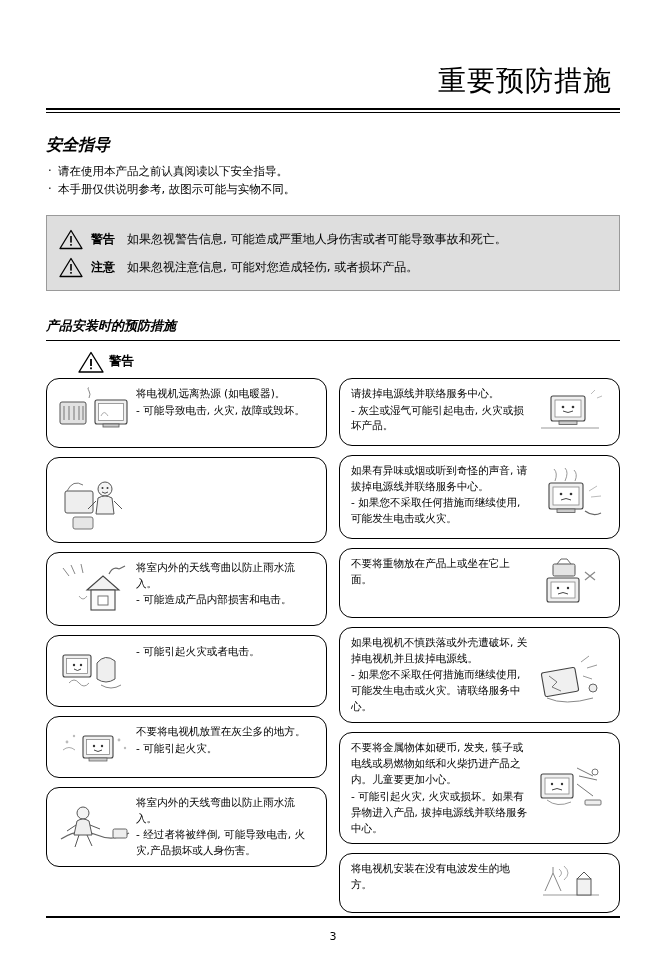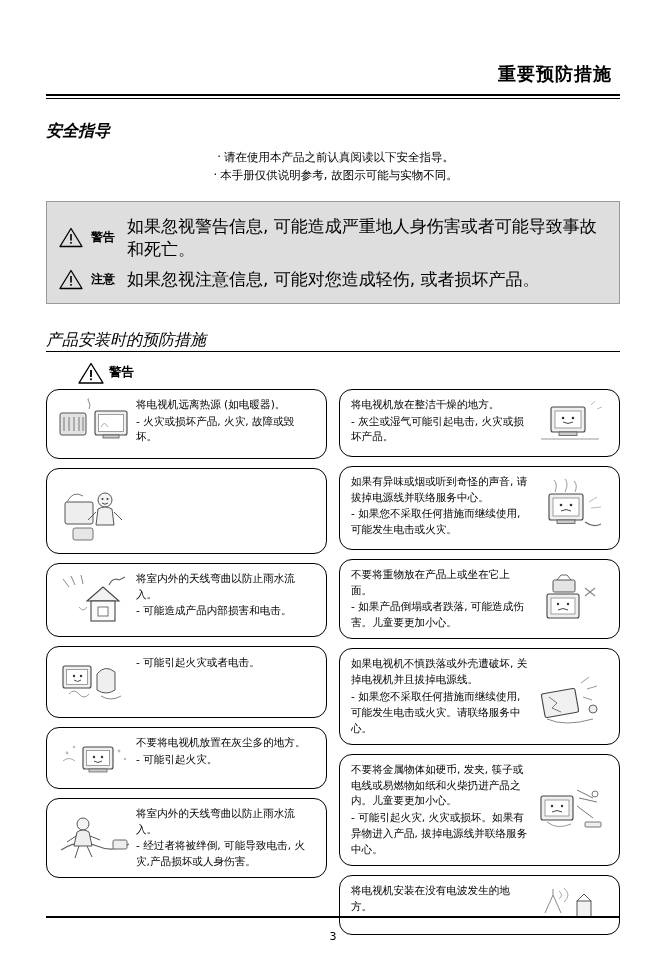--- a/index.html
+++ b/index.html
@@ -22,22 +22,22 @@
     box-sizing: border-box;
     padding: 0 46px;
   }
 
   
   .title-block {
     padding-top: 62px;
   }
   .doc-title {
     text-align: right;
-    font-size: 18px;
-    font-weight: bold;
+    font-size: 28px;
+    font-weight: normal;
     letter-spacing: 1px;
     padding-right: 8px;
     padding-bottom: 8px;
   }
   .rule-thick {
     border-bottom: 2.5px solid #000;
     margin-bottom: 2px;
   }
   .rule-thin {
     border-bottom: 1px solid #000;
@@ -48,21 +48,20 @@
     font-size: 16px;
     font-weight: bold;
     font-style: italic;
     margin-top: 22px;
     margin-bottom: 7px;
   }
   .bullet-line {
     font-size: 11.5px;
     line-height: 1.55;
     margin-left: 2px;
-    text-align: center;
   }
   .bullet-line .dot {
     display: inline-block;
     width: 10px;
   }
 
   
   .warn-box {
     margin-top: 16px;
     background: #dedede;
@@ -83,29 +82,30 @@
     margin-right: 8px;
   }
   .tri svg { display:block; }
   .warn-label {
     font-size: 12px;
     font-weight: bold;
     flex: 0 0 auto;
     margin-right: 12px;
   }
   .warn-text {
-    font-size: 17px;
+    font-size: 12px;
   }
 
   
   .sub-heading {
-    font-size: 16px;
-    font-weight: normal;
+    font-size: 13px;
+    font-weight: bold;
     font-style: italic;
     margin-top: 26px;
+    padding-bottom: 5px;
     border-bottom: 1.6px solid #000;
   }
   .warn-heading {
     display: flex;
     align-items: center;
     margin: 10px 0 6px 32px;
   }
   .warn-heading .tri { margin-right: 7px; }
   .warn-heading .lbl {
     font-size: 12.5px;
@@ -245,21 +245,21 @@
             <line x1="26" y1="20" x2="26" y2="34" stroke="#777"></line>
             <rect x="38" y="14" width="32" height="24" rx="2" fill="#f0f0f0" stroke="#444" stroke-width="1.1"></rect>
             <rect x="41.5" y="17.5" width="25" height="17" fill="#fff" stroke="#888" stroke-width="0.8"></rect>
             <path d="M44 30 q3 -7 7 0" fill="none" stroke="#999" stroke-width="0.8"></path>
             <rect x="46" y="38" width="16" height="3" fill="#ccc" stroke="#555" stroke-width="0.8"></rect>
             <path d="M32 12 q2 -4 0 -7 q-2 -4 0 -3" fill="none" stroke="#888" stroke-width="1"></path>
           </svg>
         </div>
         <div class="txt">
           <span>将电视机远离热源 (如电暖器)。</span>
-          <span class="sub">- 火灾或损坏产品, 火灾, 故障或毁坏。</span>
+          <span class="sub">- 可能导致电击, 火灾, 故障或毁坏。</span>
         </div>
       </div>
 
       <div class="card">
         <div class="art">
           <svg width="76" height="70" viewBox="0 0 76 70">
             <rect x="8" y="26" width="28" height="22" rx="2" fill="#eee" stroke="#555" stroke-width="1"></rect>
             <path d="M10 26 q6 -12 16 -6" fill="none" stroke="#777" stroke-width="1"></path>
             <circle cx="48" cy="24" r="7" fill="#f4f4f4" stroke="#555" stroke-width="1"></circle>
             <circle cx="45.5" cy="23" r="1" fill="#333"></circle>
@@ -359,21 +359,21 @@
             <rect x="22" y="14" width="26" height="17" fill="#fff" stroke="#888" stroke-width="0.8"></rect>
             <circle cx="30" cy="21" r="1.3" fill="#333"></circle>
               <circle cx="40" cy="21" r="1.3" fill="#333"></circle>
             <path d="M30 25 q5 3 10 0" fill="none" stroke="#333" stroke-width="0.9"></path>
             <rect x="26" y="35" width="18" height="3.5" fill="#ccc" stroke="#555" stroke-width="0.8"></rect>
             <path d="M8 42 h58" stroke="#999" stroke-width="1"></path>
             <path d="M58 8 l4 -4 M64 12 l5 -2" stroke="#bbb" stroke-width="1"></path>
           </svg>
         </div>
         <div class="txt">
-          <span>将电视机放在整洁干燥的地方。</span>
+          <span>请拔掉电源线并联络服务中心。</span>
           <span class="sub">- 灰尘或湿气可能引起电击, 火灾或损坏产品。</span>
         </div>
       </div>
 
       <div class="card art-right">
         <div class="art">
           <svg width="76" height="68" viewBox="0 0 76 68">
             <rect x="16" y="20" width="34" height="26" rx="2" fill="#f0f0f0" stroke="#444" stroke-width="1.1"></rect>
             <rect x="20" y="24" width="26" height="18" fill="#fff" stroke="#888" stroke-width="0.8"></rect>
             <circle cx="28" cy="31" r="1.3" fill="#333"></circle>
@@ -399,21 +399,20 @@
             <circle cx="25" cy="32" r="1.2" fill="#333"></circle>
               <circle cx="35" cy="32" r="1.2" fill="#333"></circle>
             <path d="M25 38 q5 -3 10 0" fill="none" stroke="#333" stroke-width="0.9"></path>
             <rect x="20" y="8" width="22" height="12" rx="1.5" fill="#e4e4e4" stroke="#555" stroke-width="1"></rect>
             <path d="M24 8 l4 -5 h6 l4 5" fill="none" stroke="#666" stroke-width="1"></path>
             <path d="M52 16 l10 8 M62 16 l-10 8" stroke="#888" stroke-width="1.2"></path>
           </svg>
         </div>
         <div class="txt">
           <span>不要将重物放在产品上或坐在它上面。</span>
-          <span class="sub">- 如果产品倒塌或者跌落, 可能造成伤害。儿童要更加小心。</span>
         </div>
       </div>
 
       <div class="card art-right">
         <div class="art">
           <svg width="76" height="66" viewBox="0 0 76 66">
             <rect x="10" y="28" width="34" height="24" rx="2" fill="#f0f0f0" stroke="#444" stroke-width="1.1" transform="rotate(-10 27 40)"></rect>
             <path d="M16 34 l8 6 l-5 5 l9 4" fill="none" stroke="#777" stroke-width="1"></path>
             <path d="M48 20 l8 -6 M54 26 l10 -3 M50 34 l9 3" stroke="#999" stroke-width="1"></path>
             <path d="M14 56 q18 8 46 0" fill="none" stroke="#888" stroke-width="1"></path>

